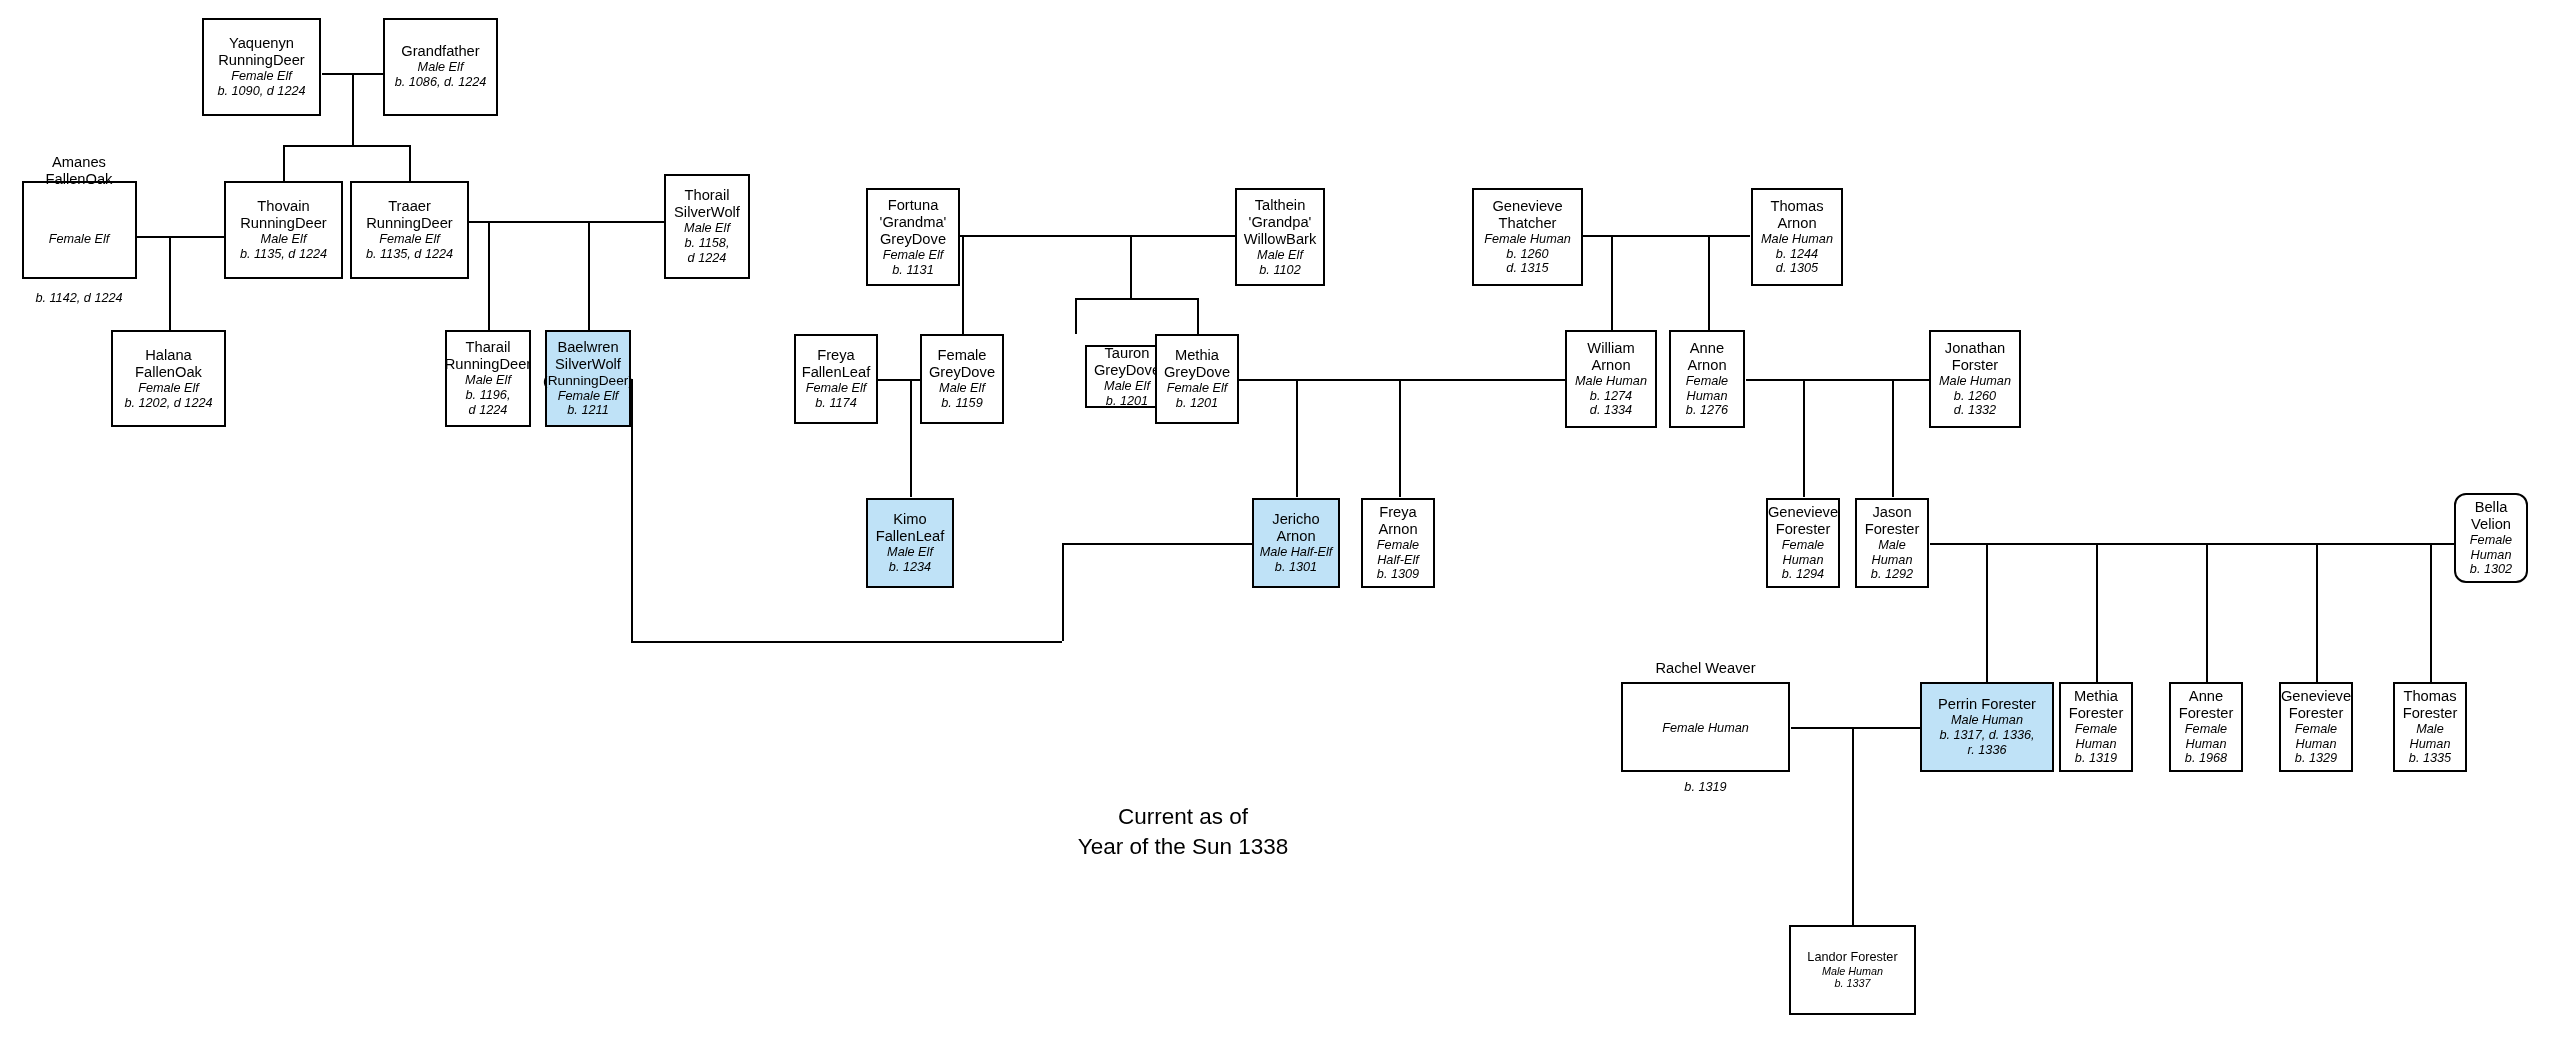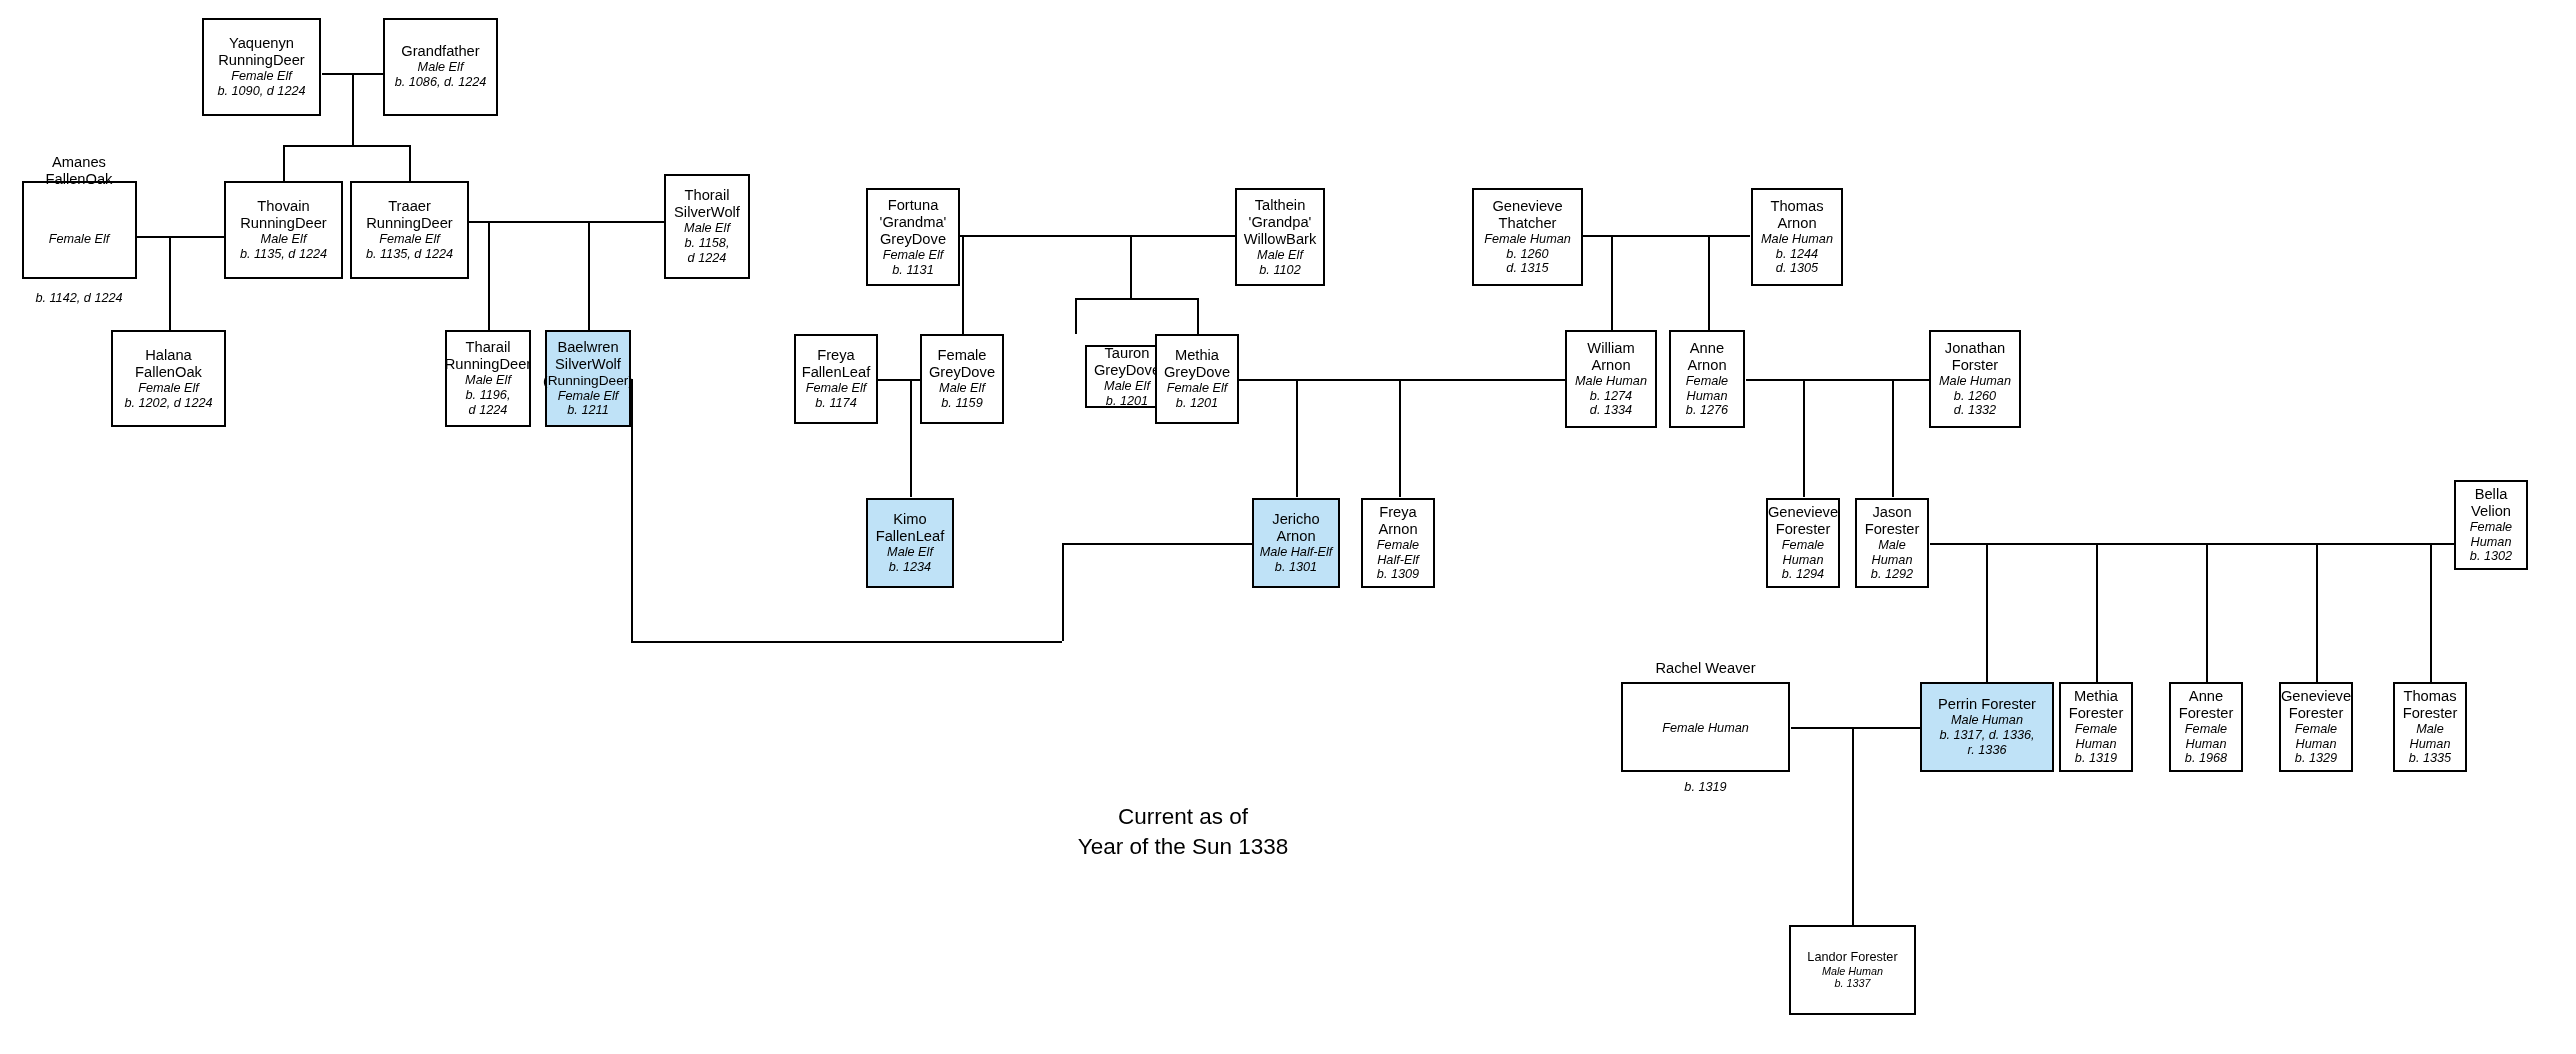--- a/index.html
+++ b/index.html
@@ -268,21 +268,21 @@
       <div class="meta">Female
 Human</div>
       <div class="dates">b. 1294</div>
     </div>
     <div class="node" style="left: 1855px; top: 498px; width: 74px; height: 90px;">
       <div class="nm">Jason
 Forester</div>
       <div class="meta">Male Human</div>
       <div class="dates">b. 1292</div>
     </div>
-    <div class="node" style="left: 2454px; top: 480px; width: 74px; height: 90px;">
+    <div class="node" style="left: 2454px; top: 493px; width: 74px; height: 90px; border-radius: 12px;">
       <div class="nm">Bella
 Velion</div>
       <div class="meta">Female
 Human</div>
       <div class="dates">b. 1302</div>
     </div>
     <div class="node" style="left: 1621px; top: 682px; width: 169px; height: 90px; gap: 44px;">
       <div class="nm">Rachel Weaver</div>
       <div class="meta">Female Human</div>
       <div class="dates">b. 1319</div>

